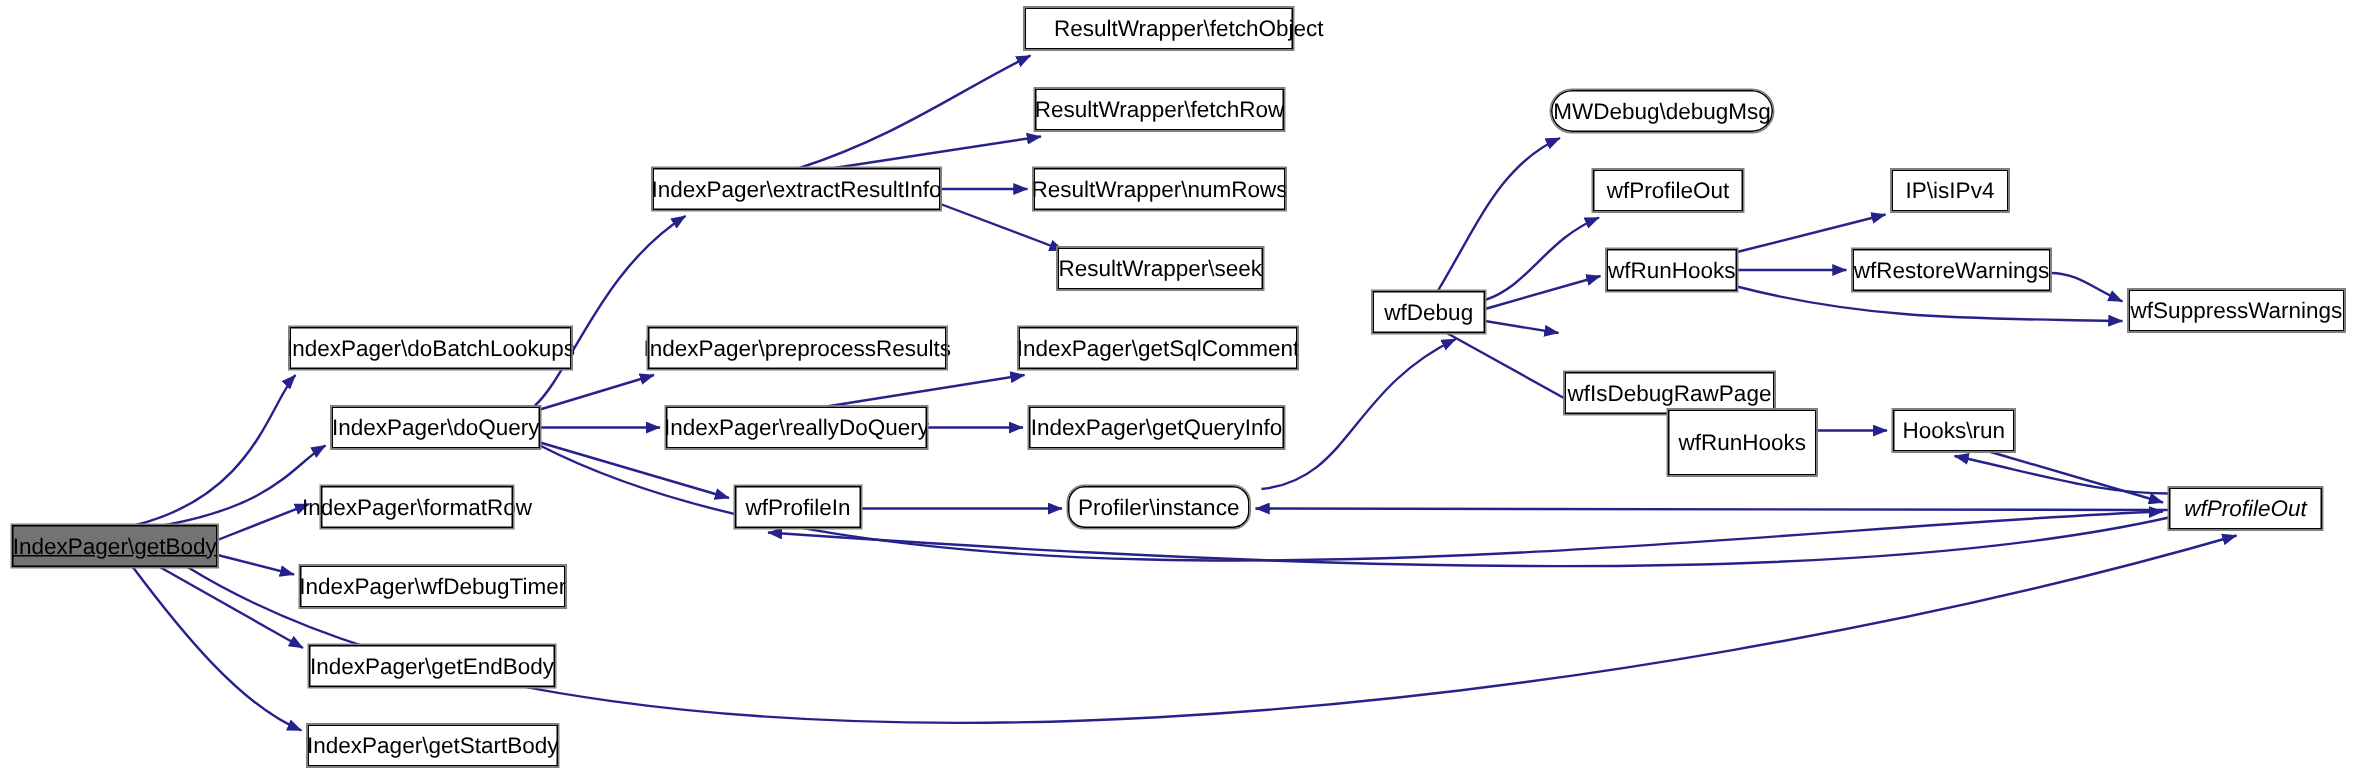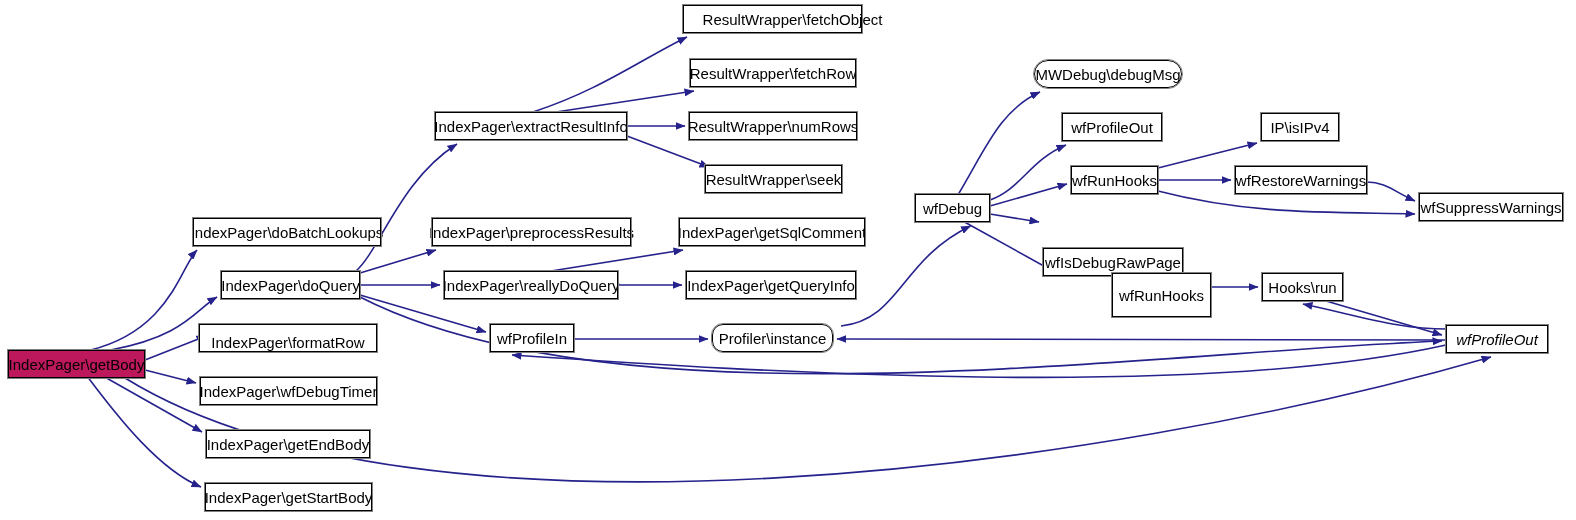--- a/index.html
+++ b/index.html
@@ -15,21 +15,22 @@
     display:flex;
     align-items:center;
     justify-content:center;
     font-family:"Liberation Sans",sans-serif;
     font-size:15px;
     color:#000000;
     white-space:nowrap;
     letter-spacing:0px;
   }
   .node.root{
-    background:#be185d;
+    background:#737373;
+    text-decoration:underline;
   }
 </style>
 </head>
 <body>
 
 <div id="canvas">
   <svg id="edges" viewBox="0 0 1576 520" xmlns="http://www.w3.org/2000/svg">
     <defs>
       <marker id="ah" markerWidth="10" markerHeight="8" refX="9.5" refY="4" orient="auto" markerUnits="userSpaceOnUse">
         <path d="M0,0 L10,4 L0,8 z" fill="#26228c"></path>
@@ -75,21 +76,21 @@
   <div id="node-layer">
       <div class="node root" style="left: 8px; top: 350px; width: 137px; height: 28px;">
         <span>IndexPager\getBody</span>
       </div>
       <div class="node" style="left: 193px; top: 218px; width: 188px; height: 28px;">
         <span>IndexPager\doBatchLookups</span>
       </div>
       <div class="node" style="left: 221px; top: 271px; width: 139px; height: 28px;">
         <span>IndexPager\doQuery</span>
       </div>
-      <div class="node" style="left: 199px; top: 324px; width: 178px; height: 28px; align-items: flex-end;">
+      <div class="node" style="left: 214px; top: 324px; width: 128px; height: 28px;">
         <span>IndexPager\formatRow</span>
       </div>
       <div class="node" style="left: 200px; top: 377px; width: 177px; height: 28px;">
         <span>IndexPager\wfDebugTimer</span>
       </div>
       <div class="node" style="left: 206px; top: 430px; width: 164px; height: 28px;">
         <span>IndexPager\getEndBody</span>
       </div>
       <div class="node" style="left: 205px; top: 483px; width: 167px; height: 28px;">
         <span>IndexPager\getStartBody</span>

